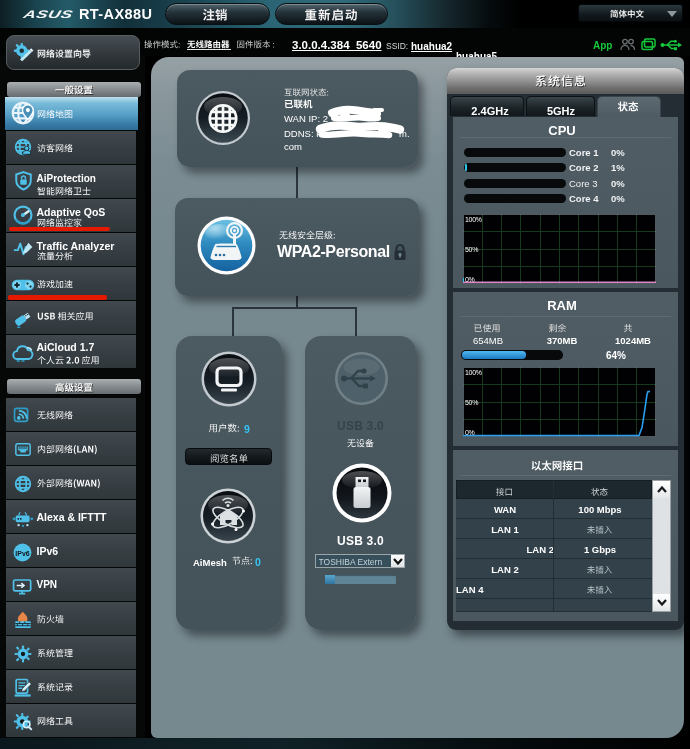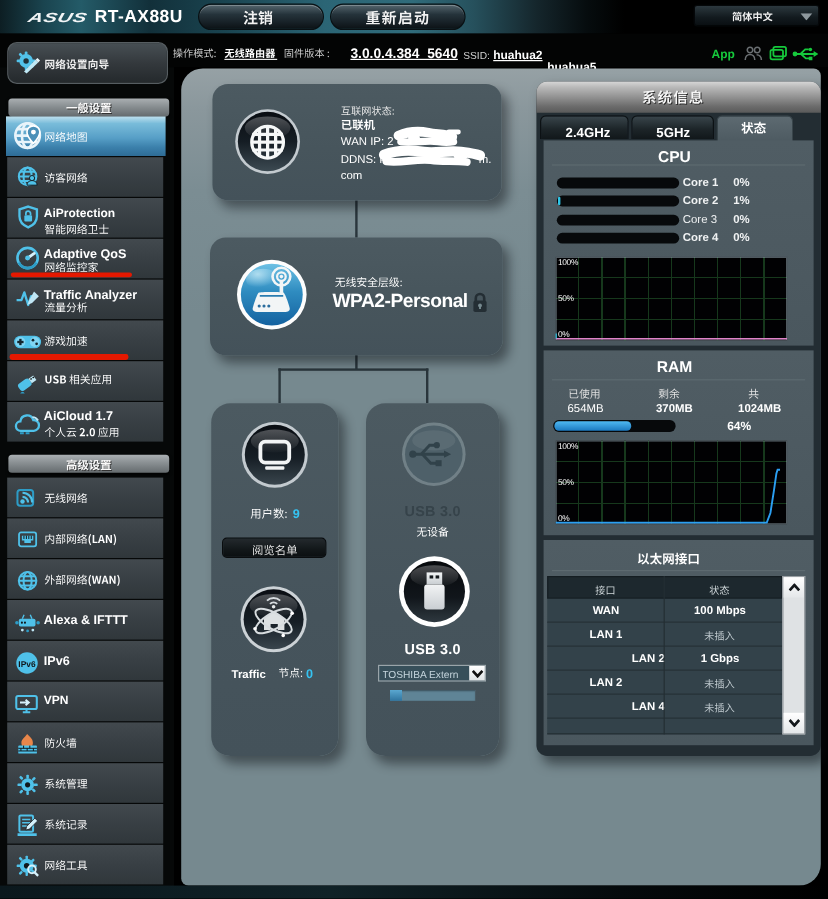--- a/index.html
+++ b/index.html
@@ -351,21 +351,21 @@
         <ellipse cx="28" cy="29.5" rx="17" ry="6.6" transform="rotate(-30 28 29.5)"></ellipse>
         <ellipse cx="28" cy="29.5" rx="17" ry="6.6" transform="rotate(30 28 29.5)"></ellipse>
         <path d="M22.5 12.5a8 8 0 0 1 11 0M25 15.2a4.4 4.4 0 0 1 6 0"></path>
       </g>
       <circle cx="28" cy="17.6" r="1.5" fill="#e6e9ea"></circle>
       <circle cx="12.5" cy="36" r="1.5" fill="#fff"></circle>
       <circle cx="43.5" cy="23" r="1.5" fill="#fff"></circle>
       <circle cx="36" cy="41.5" r="1.5" fill="#fff"></circle>
     </svg>
     <div class="abs" style="left:255px;top:556px;font-size:10.5px;color:#35c3f2;font-weight:bold">0</div>
-    <div class="tb" style="left:193px;top:556.5px;font-size:9.5px">Traffic</div>
+    <div class="tb" style="left:193px;top:556.5px;font-size:9.5px">AiMesh</div>
     <svg class="abs" style="left:334px;top:351px" width="55" height="55" viewBox="0 0 55 55">
       <circle cx="27.5" cy="27.5" r="26.5" fill="#91a2a8" opacity=".55"></circle>
       <circle cx="27.5" cy="27.5" r="24" fill="#4e6069"></circle>
       <ellipse cx="27.5" cy="16" rx="18" ry="8.5" fill="#ffffff" opacity=".07"></ellipse>
       <g stroke="#31424a" stroke-width="2.4" fill="none">
         <path d="M10 27.5h29"></path>
         <path d="M17 27.5 24 20h4"></path>
         <path d="M18 27.5 25 35h4.5"></path>
       </g>
       <g fill="#31424a">
@@ -489,21 +489,21 @@
     <div class="ct" style="left:456px;top:504px;width:98px;text-align:center;font-size:9.5px;font-weight:bold">WAN</div>
     <div class="ct" style="left:551px;top:504px;width:98px;text-align:center;font-size:9.5px;font-weight:bold">100 Mbps</div>
     <div class="trow" style="left:456px;top:519px;height:20px"></div>
     <div class="ct" style="left:456px;top:524px;width:98px;text-align:center;font-size:9.5px;font-weight:bold">LAN 1</div>
     <div class="trow" style="left:456px;top:539px;height:20px"></div>
     <div class="ct" style="left:456px;top:544px;width:98px;text-align:right;font-size:9.5px;font-weight:bold">LAN 2</div>
     <div class="ct" style="left:551px;top:544px;width:98px;text-align:center;font-size:9.5px;font-weight:bold">1 Gbps</div>
     <div class="trow" style="left:456px;top:559px;height:20px"></div>
     <div class="ct" style="left:456px;top:564px;width:98px;text-align:center;font-size:9.5px;font-weight:bold">LAN 2</div>
     <div class="trow" style="left:456px;top:579px;height:20px"></div>
-    <div class="ct" style="left:456px;top:584px;width:98px;text-align:right;font-size:9.5px;font-weight:bold">LAN 4</div>
+    <div class="ct" style="left:456px;top:584px;width:98px;text-align:left;font-size:9.5px;font-weight:bold">LAN 4</div>
     <div class="trow" style="left:456px;top:599px;height:13px"></div>
     <div class="abs" style="left:553px;top:480px;width:1px;height:132px;background:#232e34"></div>
     <div class="abs" style="left:652px;top:480px;width:19px;height:132px;background:#dfe2e4;border:1px solid #9aa0a4"></div>
     <div class="abs" style="left:653px;top:481px;width:17px;height:17px;background:linear-gradient(180deg,#fff,#e4e7e9)"></div>
     <div class="abs" style="left:653px;top:594px;width:17px;height:17px;background:linear-gradient(180deg,#fff,#e4e7e9)"></div>
     <svg class="abs" style="left:656.5px;top:486px" width="10" height="7">
       <path d="M1 6 5 1.5 9 6" stroke="#14181b" stroke-width="2.2" fill="none"></path>
     </svg>
     <svg class="abs" style="left:656.5px;top:599px" width="10" height="7">
       <path d="M1 1 5 5.5 9 1" stroke="#14181b" stroke-width="2.2" fill="none"></path>

